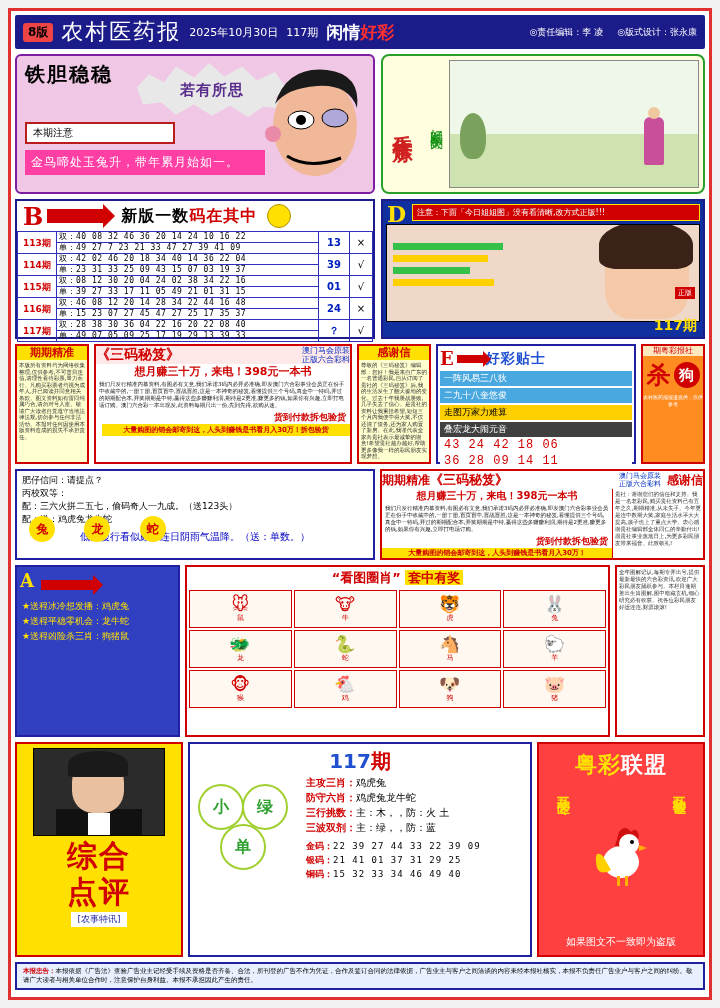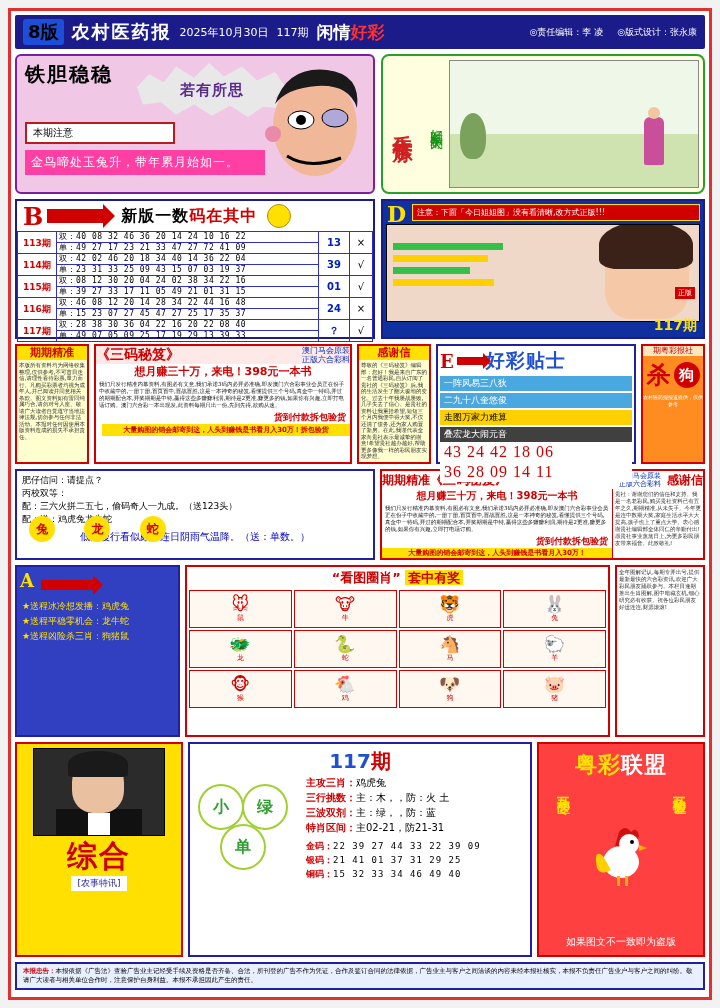--- a/index.html
+++ b/index.html
@@ -24,25 +24,25 @@
     padding:4px;
   }
   
   .masthead{
     height:34px;background:#1b1b8a;color:#fff;
     display:flex;align-items:center;gap:8px;
     padding:0 8px;box-sizing:border-box;
     border-radius:2px;
   }
   .badge8{
-    background:#1d4ed8;color:#000;font-weight:bold;
-    font-size:18px;padding:1px 5px;border-radius:3px;
+    background:#ef4444;color:#000;font-weight:bold;
+    font-size:12px;padding:1px 5px;border-radius:3px;
     font-family:"DejaVu Sans",sans-serif;
   }
-  .mast-title{font-size:18px;font-weight:bold;letter-spacing:2px;}
+  .mast-title{font-size:22px;font-weight:normal;letter-spacing:2px;}
   .mast-date{font-size:11px;}
   .mast-xq{font-size:17px;font-weight:bold;}
   .mast-xq .red{color:#ff3030;}
   .mast-right{margin-left:auto;font-size:9px;display:flex;gap:14px;}
   
   .top{margin-top:5px;height:140px;display:flex;gap:6px;}
   .tiedan{
     width:360px;border:2px solid #7a1fa2;background:#f0c8e6;
     border-radius:6px;position:relative;box-sizing:border-box;padding:5px 8px;
   }
@@ -138,25 +138,25 @@
   .sanma .yellow{background:#ffe000;color:#d00000;font-size:7px;text-align:center;font-weight:bold;padding:1px;margin-left:6px;}
   .sanma .redbig{color:#d00000;font-size:9px;font-weight:bold;text-align:right;padding-right:4px;}
   .thanks{width:74px;border:2px solid #d00000;background:#ffffd0;box-sizing:border-box;}
   .thanks .h{background:#ffe000;color:#d00000;font-size:11px;font-weight:bold;text-align:center;line-height:14px;}
   .thanks .body{font-size:5.5px;line-height:6.5px;padding:2px;color:#333;}
   .ebox{width:200px;border:2px solid #2020a0;background:#fff;box-sizing:border-box;position:relative;padding:2px;}
   .ebox .eh{display:flex;align-items:center;gap:3px;}
   .eletter{font-size:18px;font-weight:bold;color:#d00000;font-family:"DejaVu Serif",serif;}
   .earrow{width:26px;height:8px;background:#d00000;position:relative;}
   .earrow:after{content:"";position:absolute;right:-8px;top:-4px;border-left:8px solid #d00000;border-top:8px solid transparent;border-bottom:8px solid transparent;}
-  .ebox .etitle{font-size:19px;font-weight:bold;color:#2050d0;letter-spacing:1px;}
+  .ebox .etitle{font-size:14px;font-weight:bold;color:#2050d0;letter-spacing:1px;}
   .eline{background:#4aa8e0;color:#fff;font-size:9px;padding:1px 4px;margin-top:2px;}
   .eline.y{background:#ffd000;color:#000;}
   .eline.o{background:#404040;color:#fff;}
-  .enums{background:#fff;color:#d00000;font-size:16px;font-family:Liberation Serif, serif;padding:1px 4px;letter-spacing:1px;}
+  .enums{background:#fff;color:#d00000;font-size:12px;font-family:Liberation Mono, monospace;padding:1px 4px;letter-spacing:1px;}
   .qybox{width:64px;border:2px solid #d00000;background:#ff8c20;box-sizing:border-box;text-align:center;}
   .qybox .t{font-size:8px;color:#d00000;background:#ffe8c0;line-height:10px;}
   .qybox .sha{display:flex;align-items:center;justify-content:center;gap:3px;padding:3px 0;}
   .qybox .sha .s1{font-size:24px;font-weight:bold;color:#d00000;}
   .qybox .sha .s2{font-size:15px;font-weight:bold;color:#fff;background:#d00000;border-radius:50%;width:26px;height:26px;line-height:26px;}
   .qybox .f{font-size:5px;color:#fff;line-height:7px;}
   
   .poem{margin-top:5px;display:flex;gap:5px;}
   .poemleft{width:360px;border:2px solid #2020a0;background:#fff;box-sizing:border-box;padding:3px 5px;font-size:9px;line-height:13px;}
   .poemleft .c{color:#000;}
@@ -280,21 +280,21 @@
       </div>
       <table class="blist">
         <tbody>
               <tr>
           <td class="period" rowspan="2">113期</td>
           <td class="nums">双：40 08 32 46 36 20 14 24 10 16 22</td>
           <td class="res" rowspan="2">13</td>
           <td class="mark" rowspan="2">×</td>
         </tr>
         <tr>
-                <td class="nums">单：49 27 17 23 21 33 47 27 72 41 09</td>
+                <td class="nums">单：49 27 7 23 21 33 47 27 39 41 09</td>
               </tr>
 
         <tr>
           <td class="period" rowspan="2">114期</td>
           <td class="nums">双：42 02 46 20 18 34 40 14 36 22 04</td>
           <td class="res" rowspan="2">39</td>
           <td class="mark" rowspan="2">√</td>
         </tr>
         <tr>
                 <td class="nums">单：23 31 33 25 09 43 15 07 03 19 37</td>
@@ -504,35 +504,36 @@
 
   <div class="bottom">
     <div class="zhbox">
       <div class="photo">
         <div class="body"></div>
         <div class="head"></div>
         <div class="hair"></div>
         <div class="shirt"></div>
       </div>
       <h3>综合</h3>
+      <h3>点评</h3>
       <div class="sub">[农事特讯]</div>
     </div>
 
     <div class="midbox">
       <div class="per"><span>117</span><b>期</b></div>
       <div class="circles">
         <span class="c1">小</span>
         <span class="c2">绿</span>
         <span class="c3">单</span>
       </div>
       <div class="mlist">
         <div><b>主攻三肖：</b><span>鸡虎兔</span></div>
+        <div><b>防守六肖：</b><span>鸡虎兔龙牛蛇</span></div>
         <div><b>三行挑数：</b><span>主：木，，防：火 土</span></div>
         <div><b>三波双剂：</b><span>主：绿，，防：蓝</span></div>
-        <div><b>特肖区间：</b><span>主02-21，防21-31</span></div>
         <div class="codes">
           <div><span class="lab">金码：</span><span class="val">22 39 27 44 33 22 39 09</span></div>
           <div><span class="lab">银码：</span><span class="val">21 41 01 37 31 29 25</span></div>
           <div><span class="lab">铜码：</span><span class="val">15 32 33 34 46 49 40</span></div>
         </div>
       </div>
     </div>
 
     <div class="lianmeng">
       <h3><span>粤彩</span><span class="w">联盟</span></h3>

